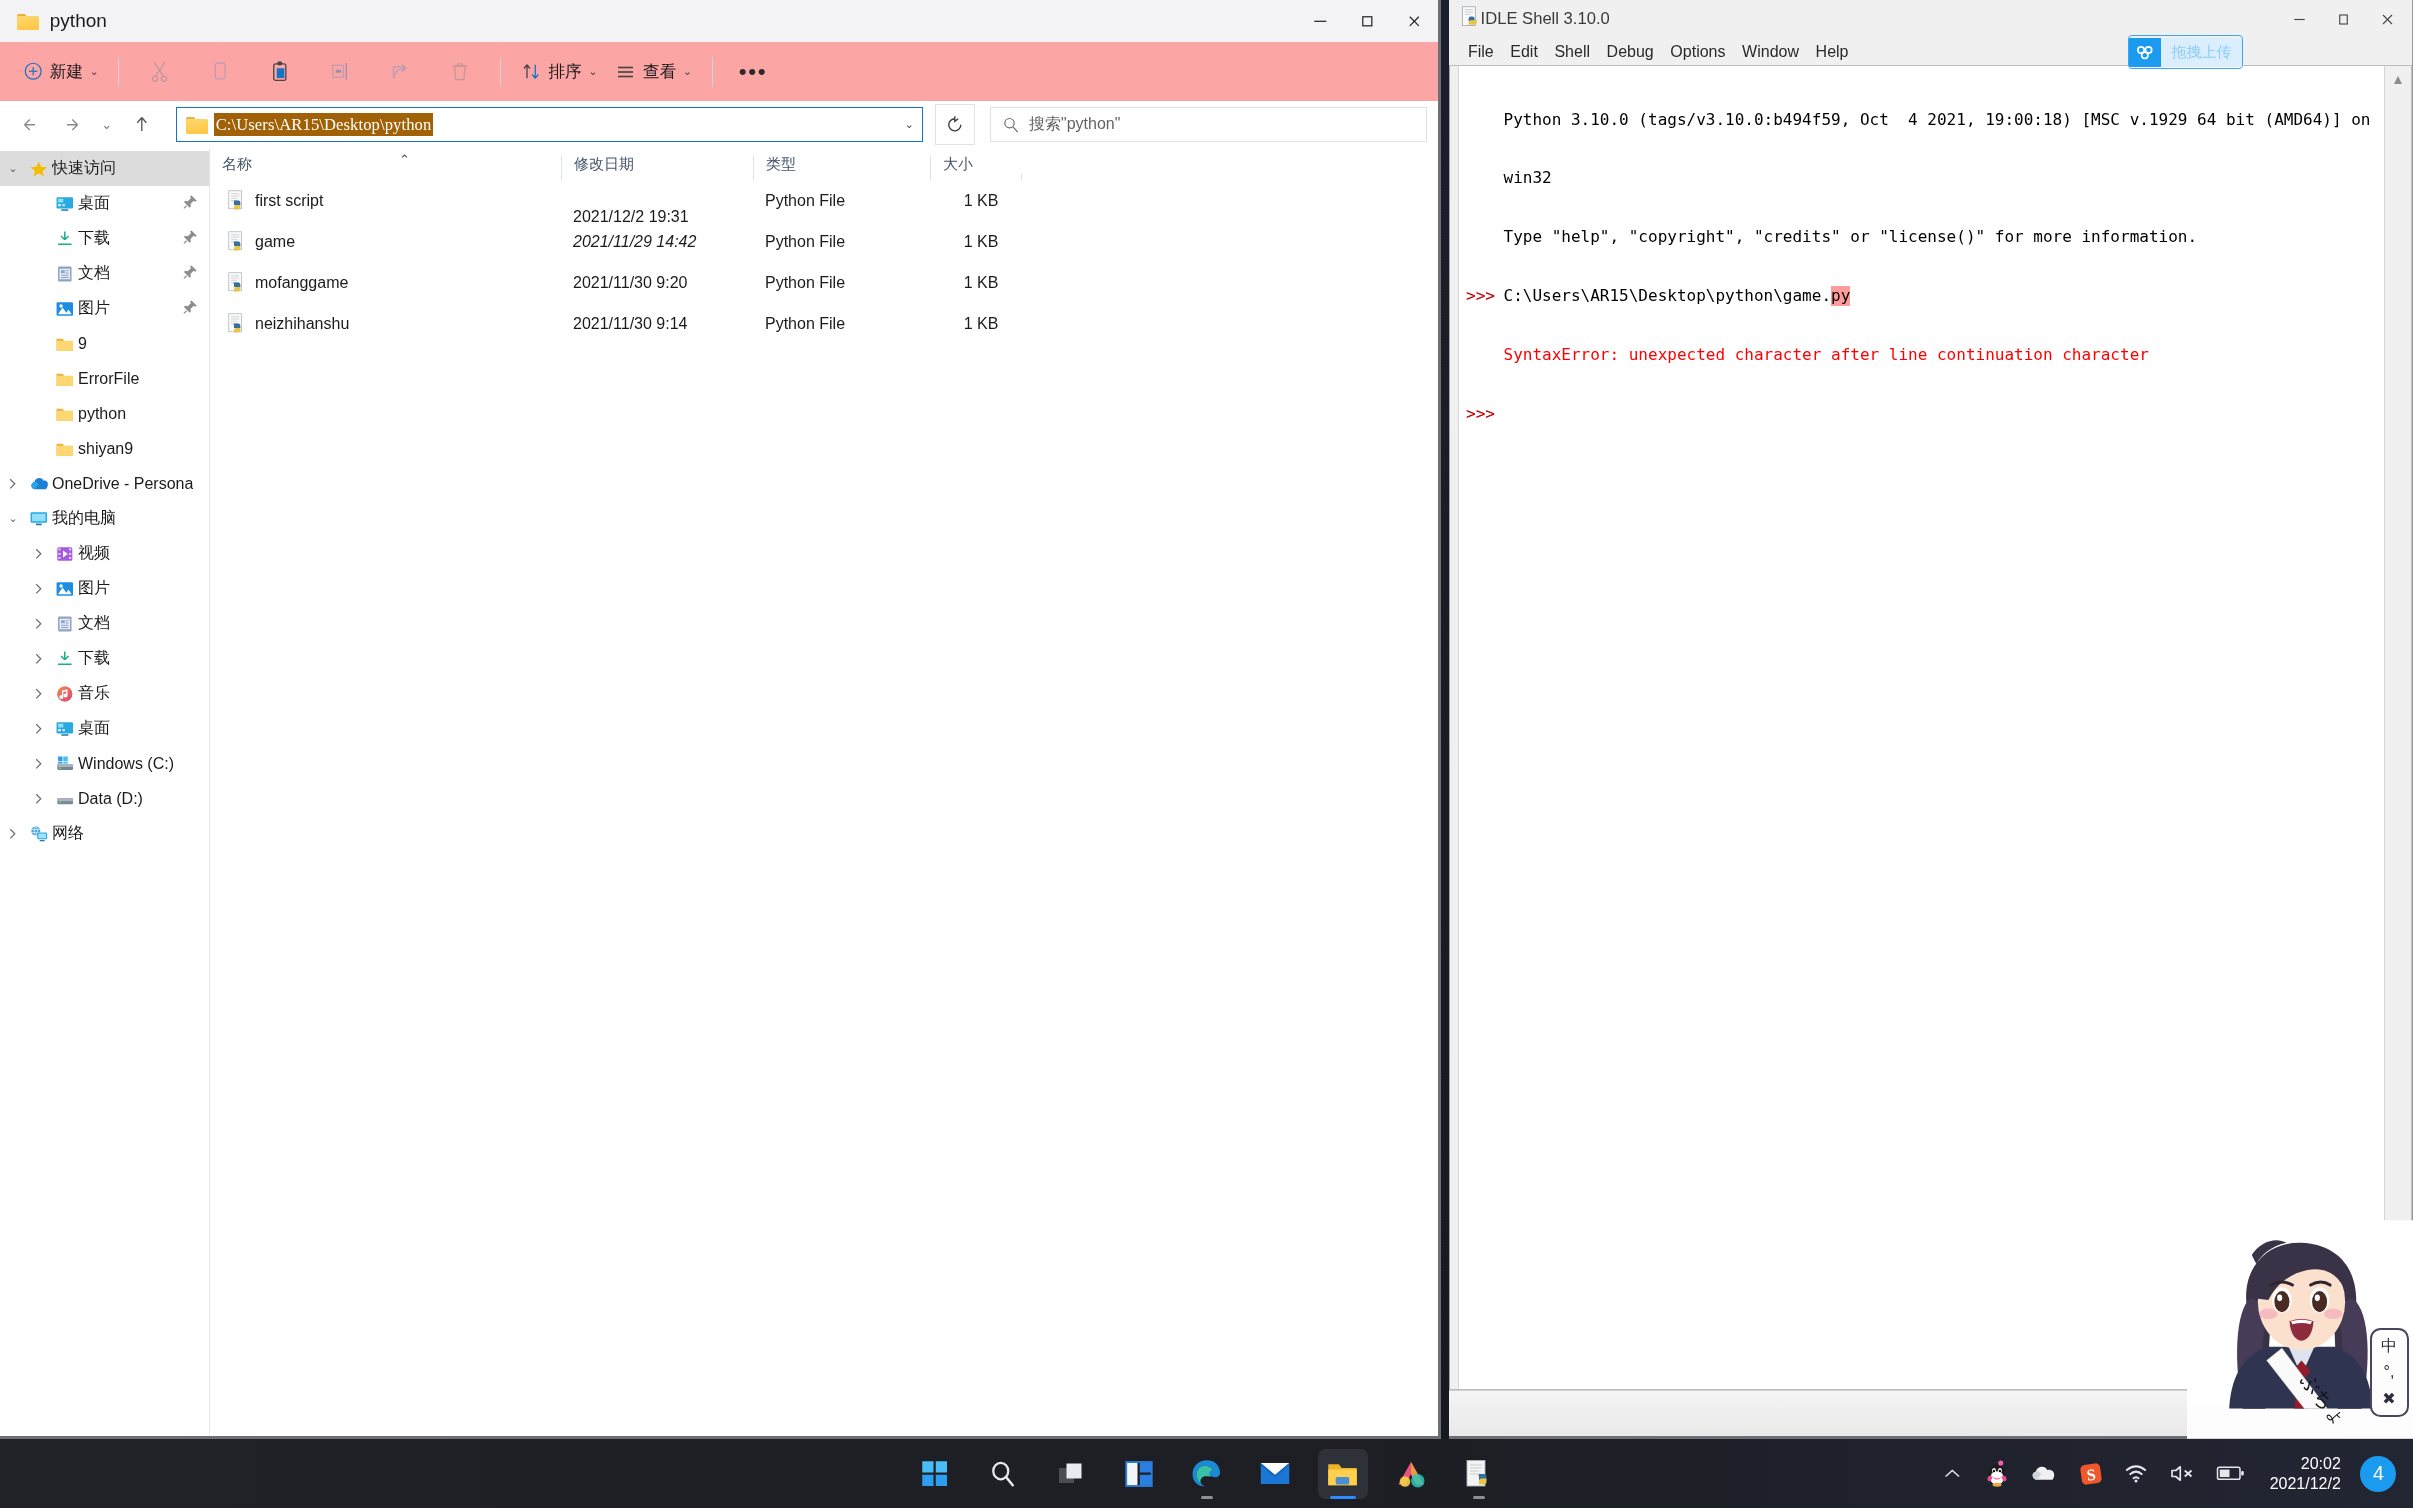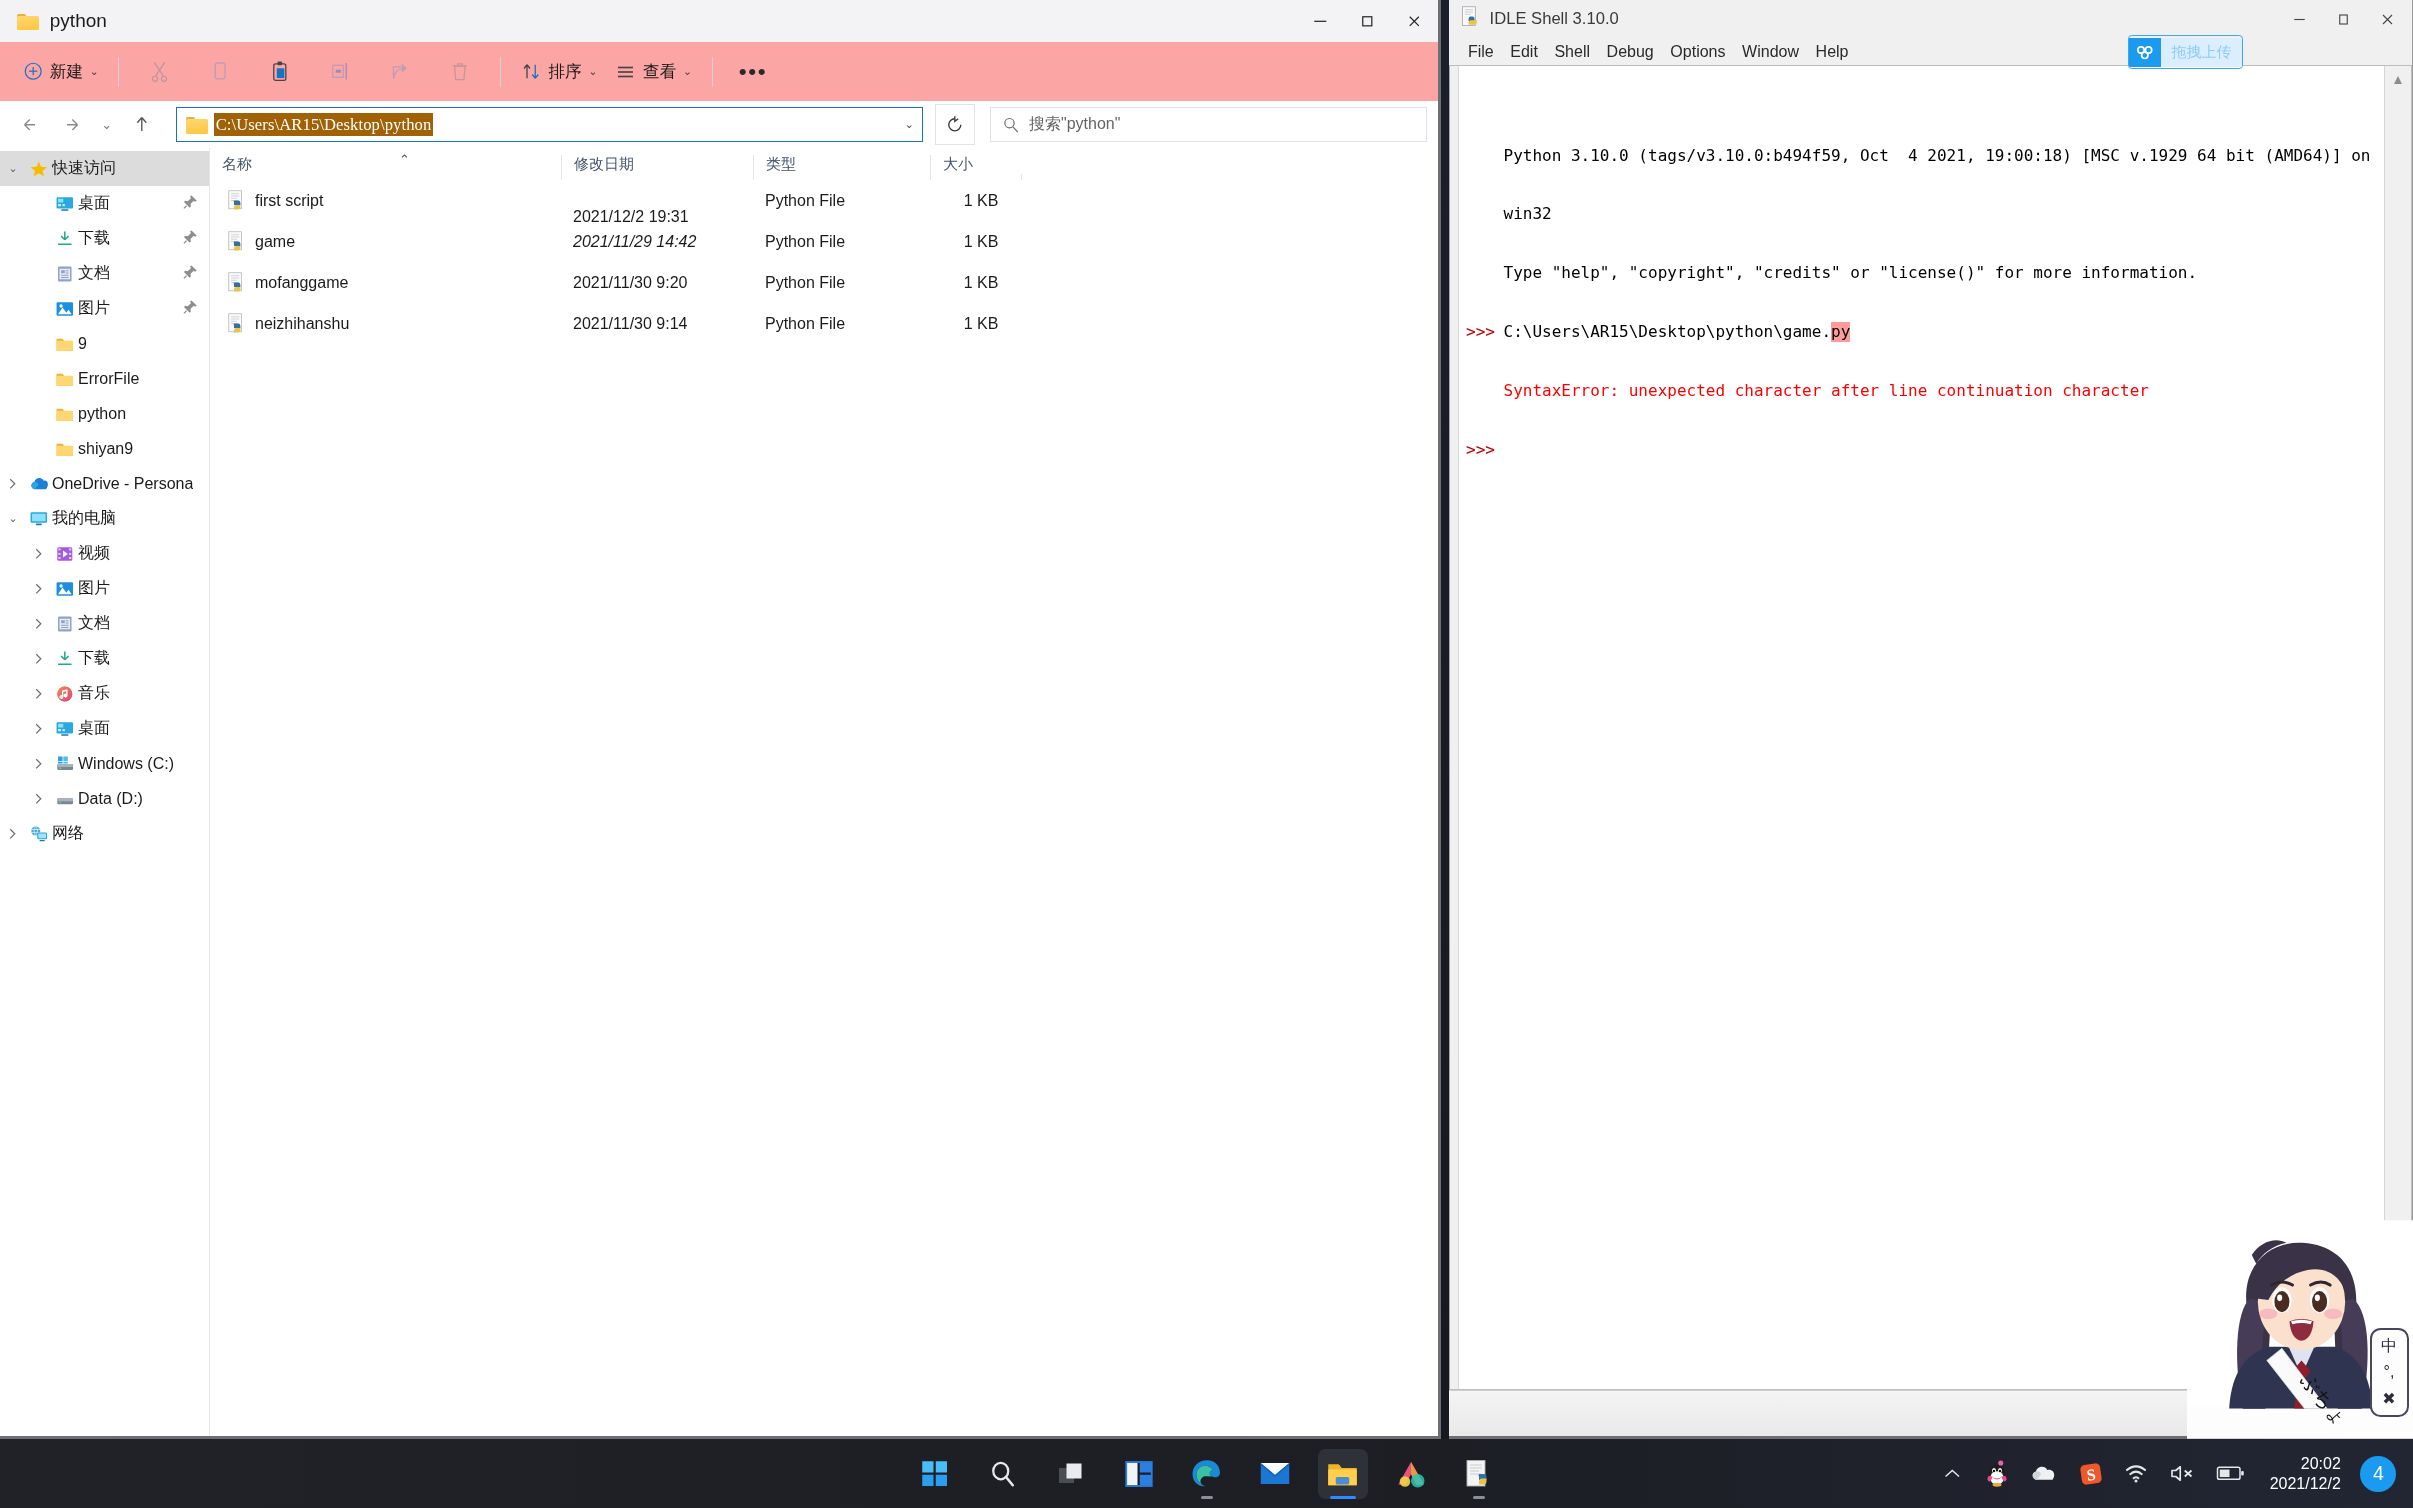--- a/index.html
+++ b/index.html
@@ -74,35 +74,35 @@
   .fcell.name{display:flex;align-items:center;gap:9px;padding-left:18px;}
   .fcell.size{text-align:right;padding-right:22.6px;padding-left:0;}
 
   
   #idle{
     position:absolute;left:1449px;top:0;width:965px;height:1439px;
     background:#f0f0f0;border-right:2.3px solid #9a9a9a;border-bottom:3px solid #6d6f74;
     box-sizing:border-box;display:flex;flex-direction:column;
   }
   .idle-titlebar{height:38px;background:#f0f0f0;display:flex;align-items:center;position:relative;}
-  .idle-title{display:flex;align-items:center;gap:9px;padding-left:12px;font-size:16.6px;color:#3a3a3a;}
+  .idle-title{display:flex;align-items:center;padding-left:12px;font-size:16.6px;color:#3a3a3a;}
   .idle-ctrls{position:absolute;right:3px;top:0;height:38px;display:flex;}
   .idle-btn{width:44px;height:38px;display:flex;align-items:center;justify-content:center;color:#444;}
   .idle-menubar{height:27px;background:#f0f0f0;display:flex;align-items:center;padding-left:10.6px;gap:0;position:relative;}
   .menu-item{font-size:16px;color:#2a2a2a;padding:1.5px 8.3px;}
   .baidu-badge{position:absolute;left:679px;top:-3px;display:flex;align-items:center;height:32px;
     border:1.5px solid #3ba8f5;border-radius:3.8px;overflow:hidden;}
   .baidu-badge .ic{width:32px;height:29px;background:#1a9bf0;display:flex;align-items:center;justify-content:center;}
   .baidu-badge .tx{padding:0 10.6px;height:29px;display:flex;align-items:center;font-size:15px;color:#8ecbf5;background:#daeefd;}
 
   .idle-textwrap{flex:1;display:flex;min-height:0;background:#fff;border:0.8px solid #bdbdbd;border-left:1.5px solid #a6a6a6;margin:0;box-sizing:border-box;}
   .idle-gutter{width:7.5px;flex:0 0 7.5px;background:#f0f0f0;border-right:0.8px solid #d8d8d8;}
   .idle-text{flex:1;min-width:0;padding:4.5px 0 0 3px;
     font-family:"DejaVu Sans Mono","Liberation Mono",monospace;font-size:16px;line-height:19.6px;color:#000;
-    white-space:pre-wrap;overflow:hidden;margin-top:36px;}
+    white-space:pre-wrap;overflow:hidden;}
   .idle-line{display:flex;}
   .prompt{color:#c00000;width:42px;flex:0 0 42px;padding-left:4.5px;box-sizing:border-box;}
   .err{color:#ff0000;}
   .sel-red{background:#ff9b9b;}
   .idle-scroll{width:26px;flex:0 0 26px;background:#f0f0f0;border-left:0.8px solid #d5d5d5;display:flex;flex-direction:column;align-items:center;padding-top:6px;}
   .sb-arrow{font-size:13.6px;color:#8d8d8d;}
   .idle-status{height:45px;background:linear-gradient(180deg,#f4f4f4,#e9e9e9);border-top:0.8px solid #cfcfcf;display:flex;align-items:center;justify-content:flex-end;padding-right:22.6px;font-size:16.6px;color:#d86a3a;}
 
   
   #mascot{position:absolute;right:0px;bottom:69px;width:226px;height:219px;pointer-events:none;}

